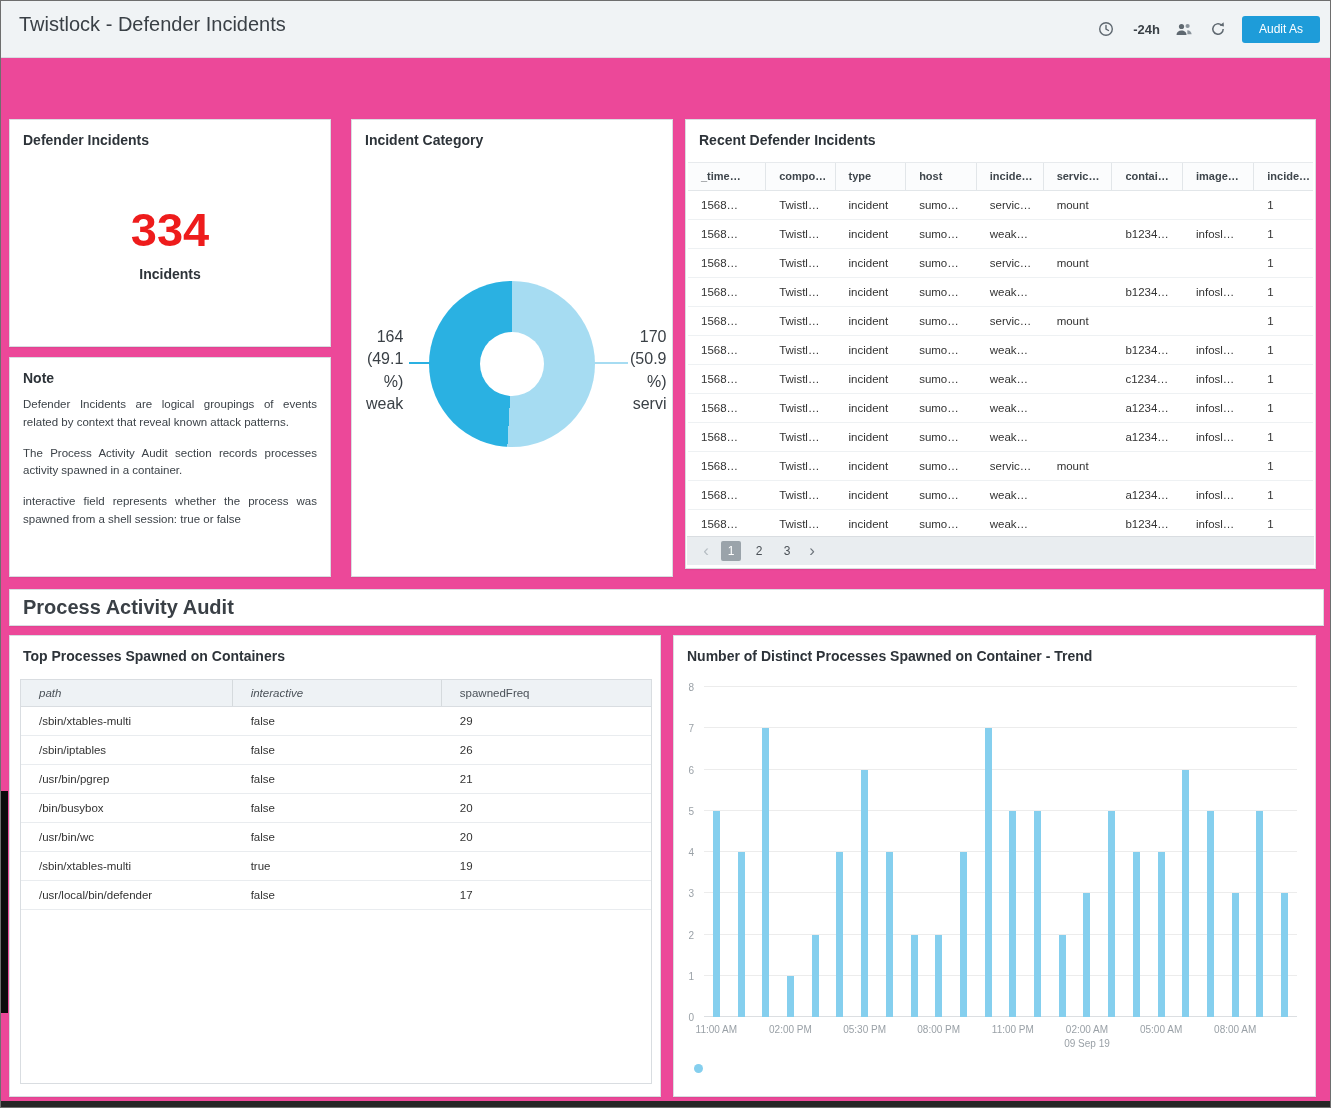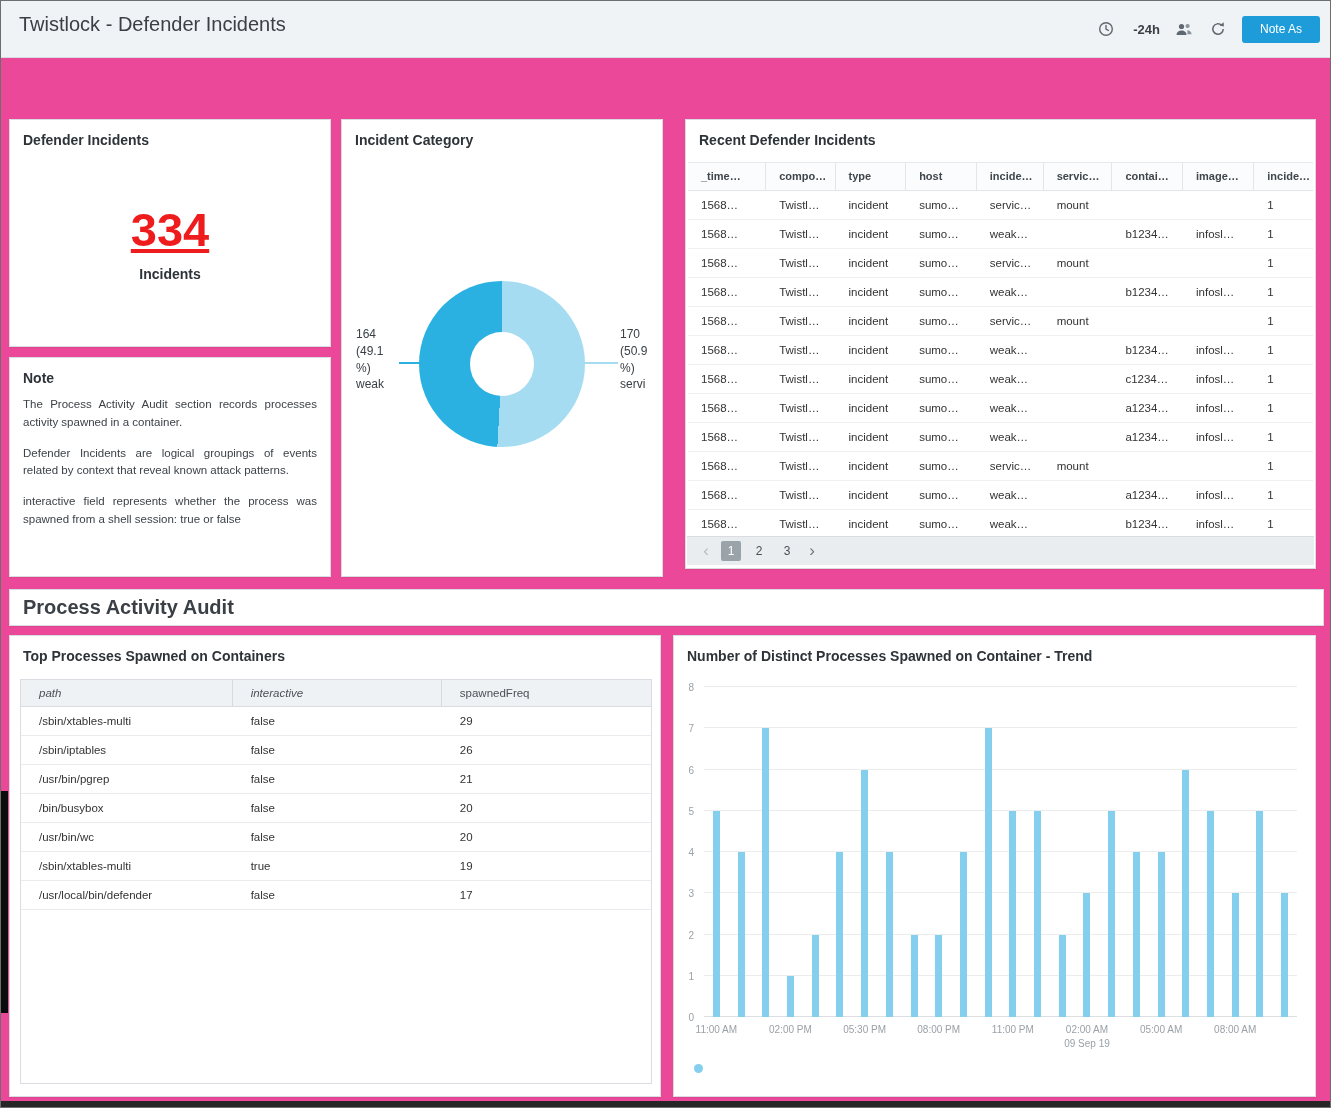--- a/index.html
+++ b/index.html
@@ -21,42 +21,42 @@
   .section-hdr{position:absolute;left:8px;width:1315px;height:37px;background:#fff;border:1px solid #d9dde1;
                display:flex;align-items:center;padding-left:13px;font-size:20px;color:#3a4046;
                box-sizing:border-box;box-shadow:0 1px 1px rgba(0,0,0,0.05);}
   #sec1{top:71px;} #sec2{top:588px;font-weight:bold;}
 
   
   .panel{position:absolute;background:#fff;border:1px solid #d9dde1;box-sizing:border-box;
          box-shadow:0 1px 1px rgba(0,0,0,0.05);}
   #p-count{left:8px;top:118px;width:322px;height:228px;}
   #p-note{left:8px;top:356px;width:322px;height:220px;}
-  #p-cat{left:340px;top:118px;width:322px;height:458px;}
+  #p-cat{left:350px;top:118px;width:322px;height:458px;text-align:right;}
   #p-recent{left:684px;top:118px;width:631px;height:450px;}
   #p-top{left:8px;top:634px;width:652px;height:462px;padding-left:41px;}
   #p-trend{left:672px;top:634px;width:643px;height:462px;}
   .panel-title{position:absolute;left:13px;top:12px;font-size:14px;font-weight:700;color:#2d3339;}
 
   
-  .big-num{position:absolute;left:0;right:0;top:86px;text-align:center;font-size:47px;font-weight:700;line-height:1;text-decoration:underline;}
+  .big-num{position:absolute;left:0;right:0;top:86px;text-align:center;font-size:47px;font-weight:700;line-height:1;}
   .big-label{position:absolute;left:0;right:0;top:146px;text-align:center;font-size:14px;font-weight:700;color:#2d3339;}
 
   
   .note-body{position:absolute;left:13px;right:13px;top:38px;font-size:11.5px;color:#3c4248;
              text-align:justify;line-height:1.55;}
   .note-body p{margin:0 0 13px 0;}
 
   
   .donut{position:absolute;left:77px;top:161px;width:166px;height:166px;border-radius:50%;cursor:pointer;}
   .donut-hole{position:absolute;left:128px;top:212px;width:64px;height:64px;border-radius:50%;background:#fff;}
   .leader{position:absolute;height:2px;}
   #leader-left{left:57px;top:242px;width:21px;}
   #leader-right{left:242px;top:242px;width:34px;}
-  .donut-label{position:absolute;top:206px;font-size:12px;color:#3a4046;line-height:1.4;white-space:pre-line;}
+  .donut-label{position:absolute;top:206px;font-size:16px;color:#3a4046;line-height:1.4;white-space:pre-line;}
   #dlab-left{left:14px;}
   #dlab-right{left:278px;}
 
   
   .ri-table{position:absolute;left:2px;right:2px;top:42px;}
   .ri-header{display:flex;height:27px;background:#fbfcfd;border-top:1px solid #e7eaed;border-bottom:1px solid #e2e6e9;}
   .ri-header .cell{font-weight:700;font-size:11px;color:#3f464c;line-height:26px;cursor:pointer;}
   .ri-header .cell:not(:last-child){border-right:1px solid #e2e6e9;}
   .ri-body{height:349px;overflow:hidden;}
   .ri-row{display:flex;height:28px;border-bottom:1px solid #eef1f3;cursor:pointer;}
@@ -119,36 +119,36 @@
             <circle cx="12.6" cy="4" r="2.1" fill="#8a939b"></circle>
             <path d="M12.3 8.2c2.5.1 4.3 1.6 4.3 4.1h-4.2z" fill="#8a939b"></path>
           </svg>
       </div>
       <div class="icon-btn">
         <svg width="16" height="16" viewBox="0 0 16 16">
             <path d="M13.2 8a5.2 5.2 0 1 1-1.7-3.85" fill="none" stroke="#5f6870" stroke-width="1.5"></path>
             <polygon points="13.6,1.2 13.9,5.6 9.6,4.4" fill="#5f6870"></polygon>
           </svg>
       </div>
-      <div class="save-btn" style="background: rgb(30, 156, 217);">Note As</div>
+      <div class="save-btn" style="background: rgb(30, 156, 217);">Audit As</div>
     </div>
   </div>
 
 
   <div class="panel" id="p-count">
     <div class="panel-title">Defender Incidents</div>
     <div class="big-num" style="color: rgb(238, 28, 28);">334</div>
     <div class="big-label">Incidents</div>
   </div>
 
   <div class="panel" id="p-note">
     <div class="panel-title">Note</div>
     <div class="note-body">
+      <p>Defender Incidents are logical groupings of events related by context that reveal known attack patterns.</p>
       <p>The Process Activity Audit section records processes activity spawned in a container.</p>
-      <p>Defender Incidents are logical groupings of events related by context that reveal known attack patterns.</p>
       <p>interactive field represents whether the process was spawned from a shell session: true or false</p>
     </div>
   </div>
 
   <div class="panel" id="p-cat">
     <div class="panel-title">Incident Category</div>
     <div class="donut" style="background: conic-gradient(rgb(166, 220, 242) 0deg, rgb(166, 220, 242) 183.234deg, rgb(42, 177, 226) 183.234deg, rgb(42, 177, 226) 360deg);"></div>
     <div class="donut-hole"></div>
     <div class="leader" id="leader-left" style="background: rgb(42, 177, 226);"></div>
     <div class="leader" id="leader-right" style="background: rgb(166, 220, 242);"></div>

